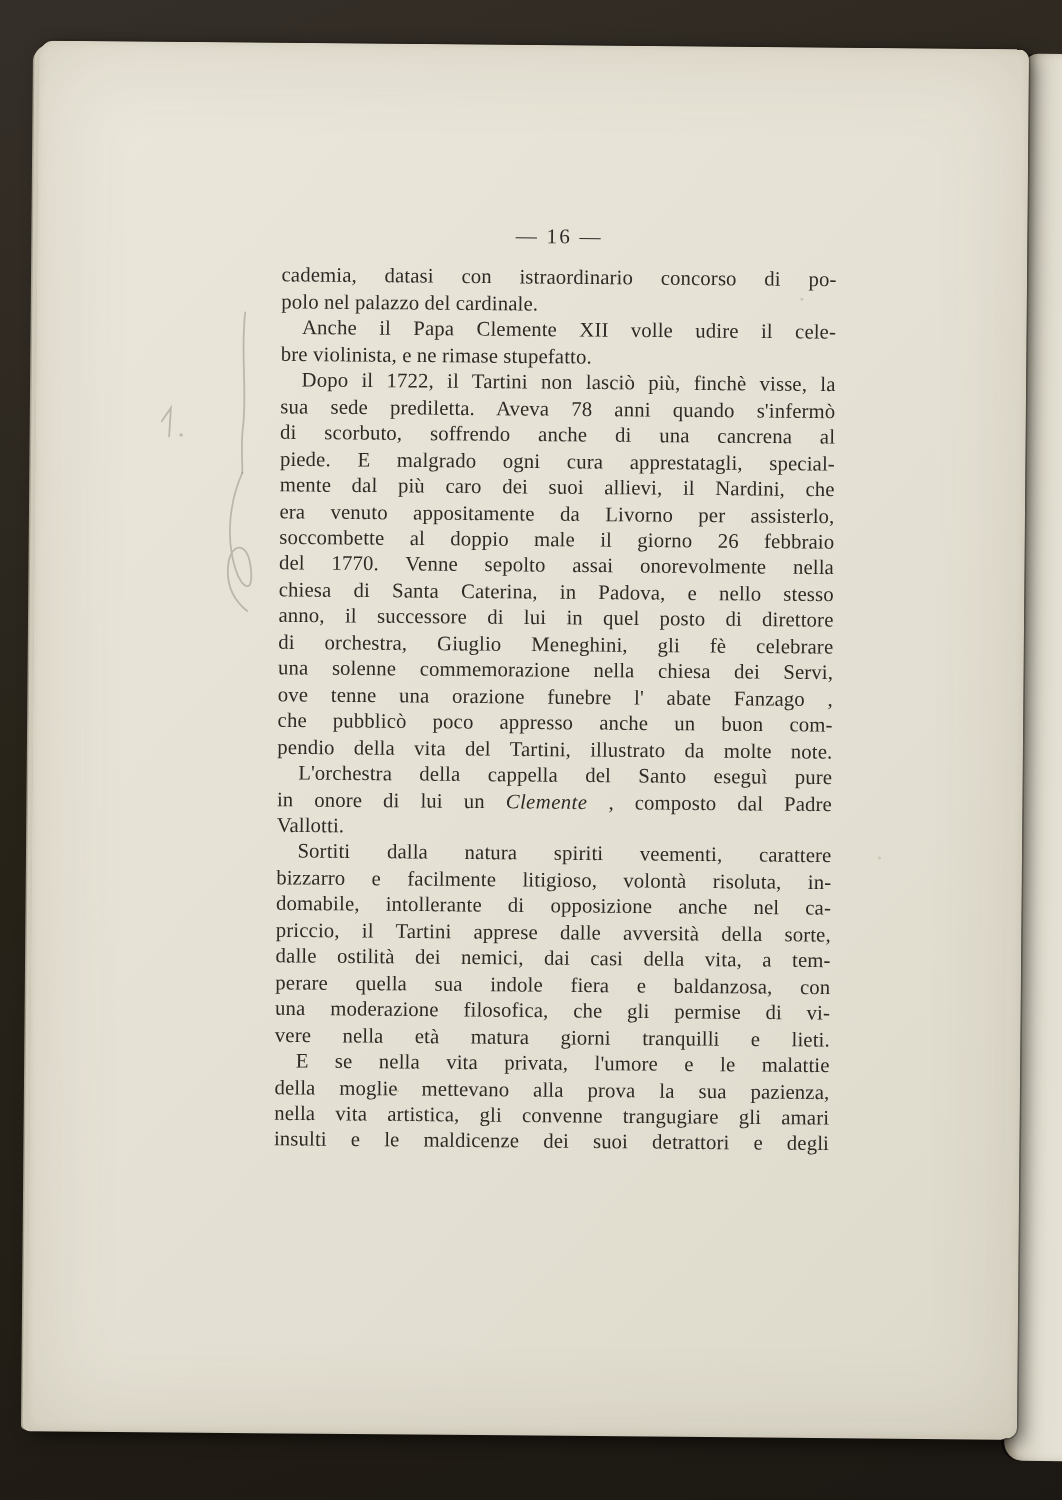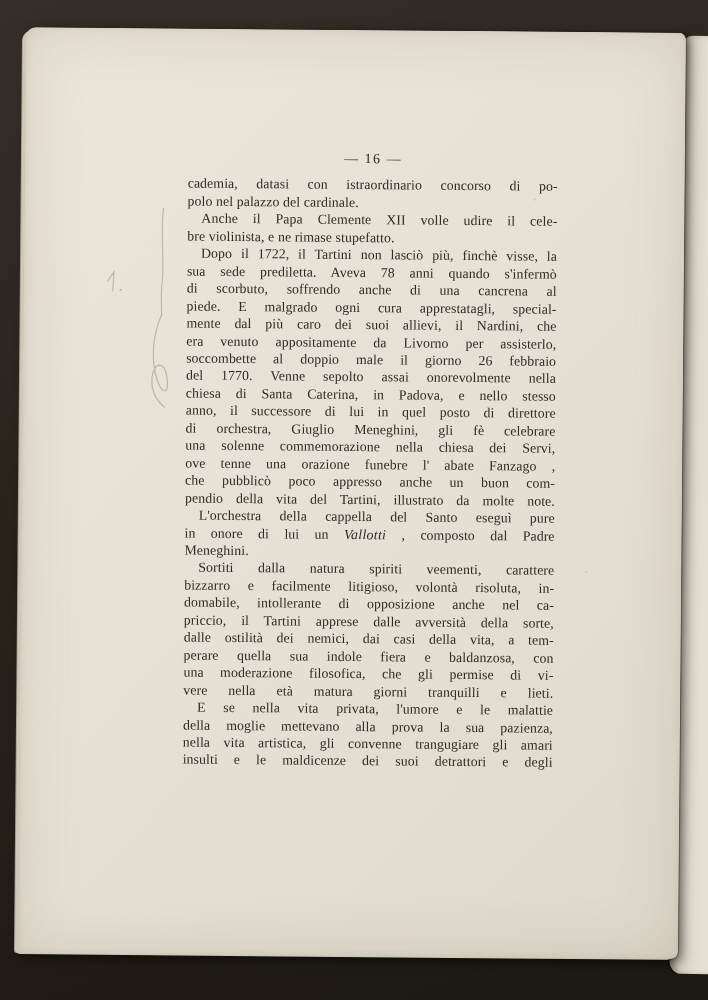--- a/index.html
+++ b/index.html
@@ -108,22 +108,22 @@
           <div class="line just"><span>soccombette al doppio male il giorno 26 febbraio</span></div>
           <div class="line just"><span>del 1770. Venne sepolto assai onorevolmente nella</span></div>
           <div class="line just"><span>chiesa di Santa Caterina, in Padova, e nello stesso</span></div>
           <div class="line just"><span>anno, il successore di lui in quel posto di direttore</span></div>
           <div class="line just"><span>di orchestra, Giuglio Meneghini, gli fè celebrare</span></div>
           <div class="line just"><span>una solenne commemorazione nella chiesa dei Servi,</span></div>
           <div class="line just"><span>ove tenne una orazione funebre l' abate Fanzago ,</span></div>
           <div class="line just"><span>che pubblicò poco appresso anche un buon com-</span></div>
           <div class="line just"><span>pendio della vita del Tartini, illustrato da molte note.</span></div>
           <div class="line ind just"><span>L'orchestra della cappella del Santo eseguì pure</span></div>
-          <div class="line just"><span>in onore di lui un </span><span class="em">Vallotti</span><span> , composto dal Padre</span></div>
-          <div class="line"><span>Meneghini.</span></div>
+          <div class="line just"><span>in onore di lui un </span><span class="em">Clemente</span><span> , composto dal Padre</span></div>
+          <div class="line"><span>Vallotti.</span></div>
           <div class="line ind just"><span>Sortiti dalla natura spiriti veementi, carattere</span></div>
           <div class="line just"><span>bizzarro e facilmente litigioso, volontà risoluta, in-</span></div>
           <div class="line just"><span>domabile, intollerante di opposizione anche nel ca-</span></div>
           <div class="line just"><span>priccio, il Tartini apprese dalle avversità della sorte,</span></div>
           <div class="line just"><span>dalle ostilità dei nemici, dai casi della vita, a tem-</span></div>
           <div class="line just"><span>perare quella sua indole fiera e baldanzosa, con</span></div>
           <div class="line just"><span>una moderazione filosofica, che gli permise di vi-</span></div>
           <div class="line just"><span>vere nella età matura giorni tranquilli e lieti.</span></div>
           <div class="line ind just"><span>E se nella vita privata, l'umore e le malattie</span></div>
           <div class="line just"><span>della moglie mettevano alla prova la sua pazienza,</span></div>

